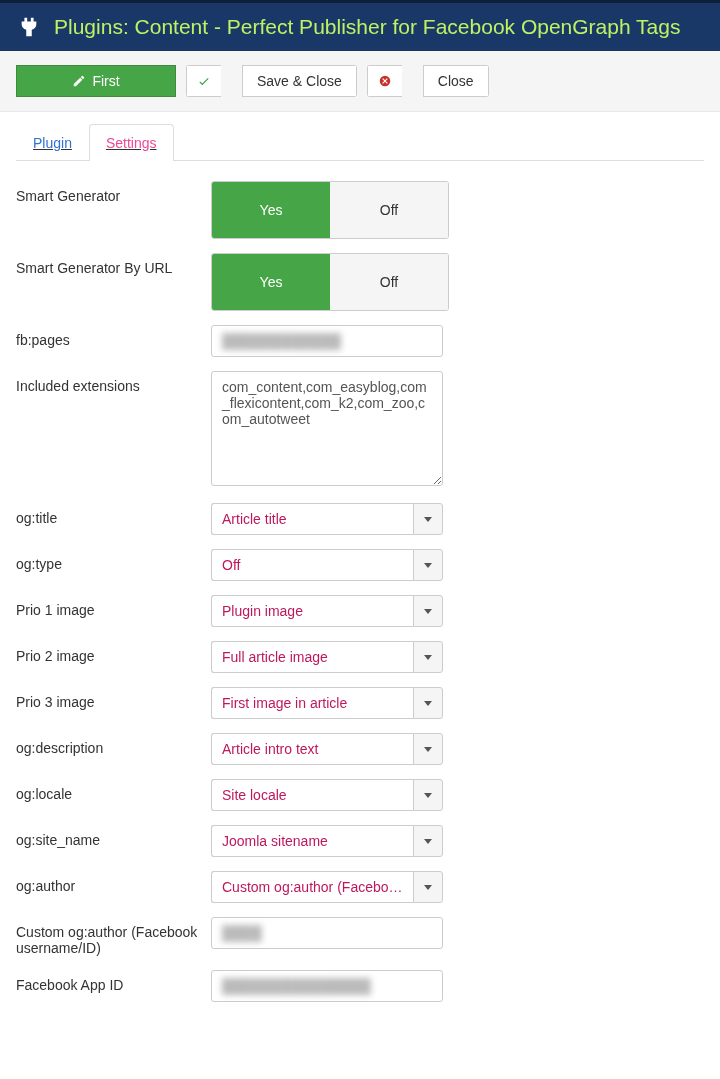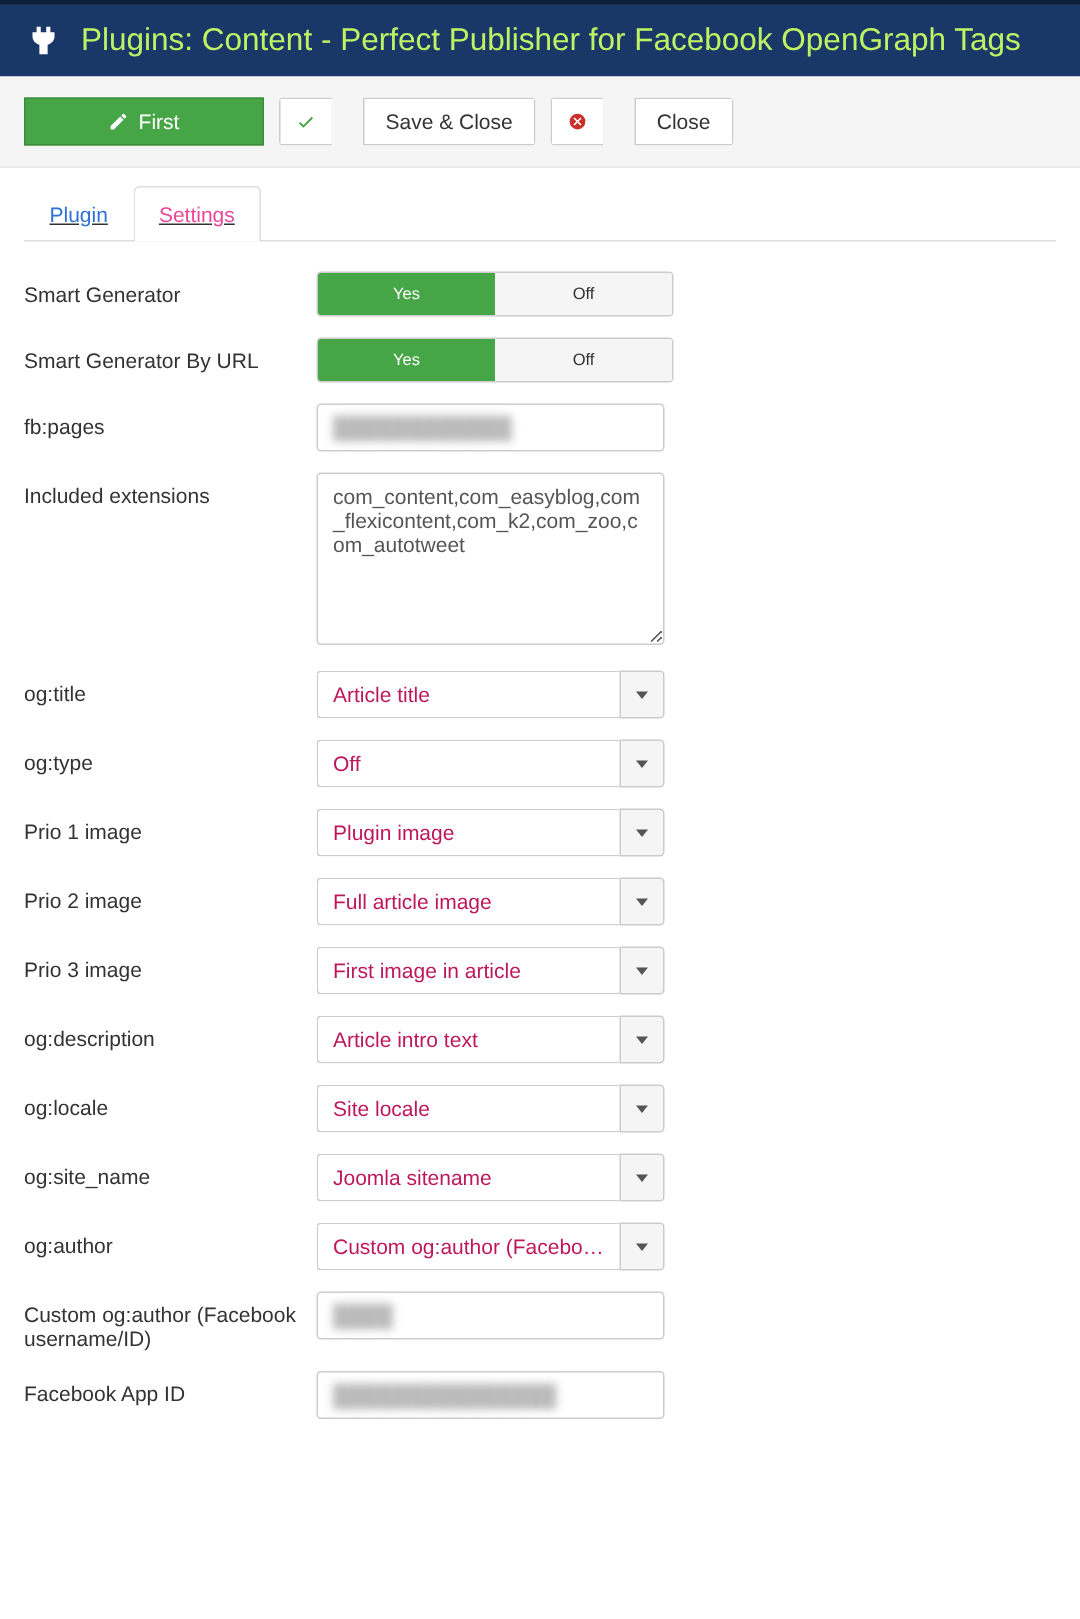--- a/index.html
+++ b/index.html
@@ -17,21 +17,21 @@
   .icon-close { color: #c9302c; }
   .content { padding: 0 16px 30px 16px; }
   .tabs { display: flex; border-bottom: 1px solid #ddd; margin-top: 12px; text-decoration: underline; }
   .tab { padding: 10px 16px; border: 1px solid transparent; border-bottom: none; border-radius: 4px 4px 0 0; cursor: pointer; color: #3071d4; margin-bottom: -1px; }
   .tab.active { border-color: #ddd; background: #fff; color: #ec4899; }
   .form { padding: 20px 0 0 0; }
   .row { display: flex; align-items: flex-start; margin-bottom: 14px; }
   .label { width: 195px; flex-shrink: 0; padding-top: 7px; font-size: 14px; color: #333; }
   .control { flex: 1; max-width: 238px; }
   .toggle { display: inline-flex; border: 1px solid #ccc; border-radius: 3px; overflow: hidden; width: 238px; }
-  .toggle-btn { flex: 1; text-align: center; padding: 8px 0; font-size: 11px; cursor: pointer; background: #f5f5f5; }
+  .toggle-btn { flex: 1; text-align: center; padding: 20px 0; font-size: 14px; cursor: pointer; background: #f5f5f5; }
   .toggle-btn.active-yes { background: #46a546; color: #fff; }
   .toggle-btn.inactive { background: #f5f5f5; color: #333; }
   .text-input { width: 232px; padding: 7px 10px; border: 1px solid #ccc; border-radius: 3px; font-size: 14px; color: #555; }
   .textarea { width: 232px; height: 115px; padding: 7px 10px; border: 1px solid #ccc; border-radius: 3px; font-size: 14px; color: #555; resize: both; font-family: inherit; }
   .select-wrap { display: flex; width: 232px; }
   .select-val { flex: 1; border: 1px solid #ccc; border-right: none; border-radius: 3px 0 0 3px; padding: 7px 10px; font-size: 14px; color: #be185d; background: #fff; white-space: nowrap; overflow: hidden; text-overflow: ellipsis; }
   .select-caret { width: 30px; border: 1px solid #ccc; border-radius: 0 3px 3px 0; background: #f5f5f5; display: flex; align-items: center; justify-content: center; cursor: pointer; }
   .caret-down { width: 0; height: 0; border-left: 4px solid transparent; border-right: 4px solid transparent; border-top: 5px solid #555; }
   .blurred { filter: blur(3px); color: #bbb; background: #f0f0f0; display: inline-block; border-radius: 2px; }
   svg { display: block; }

